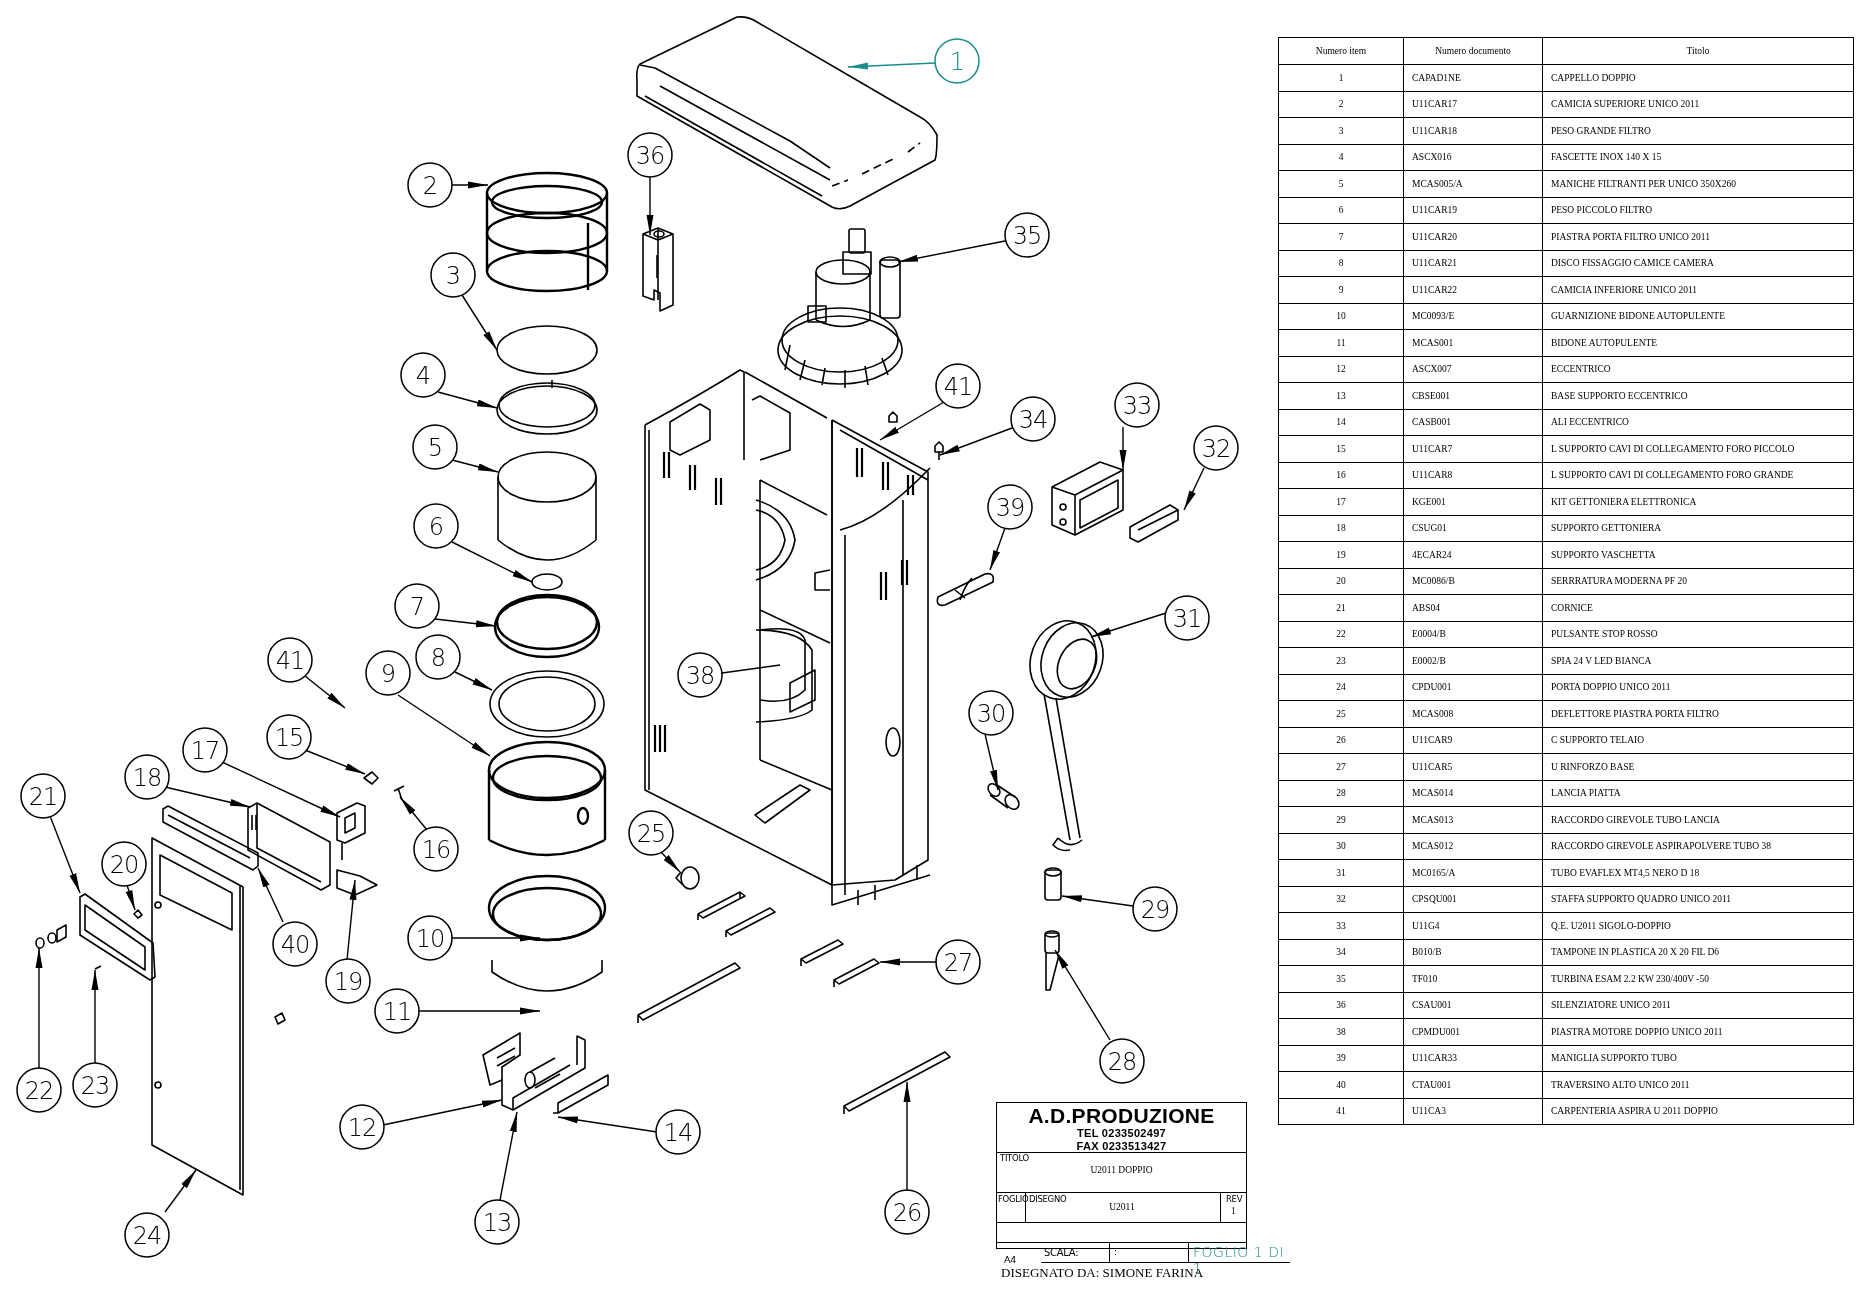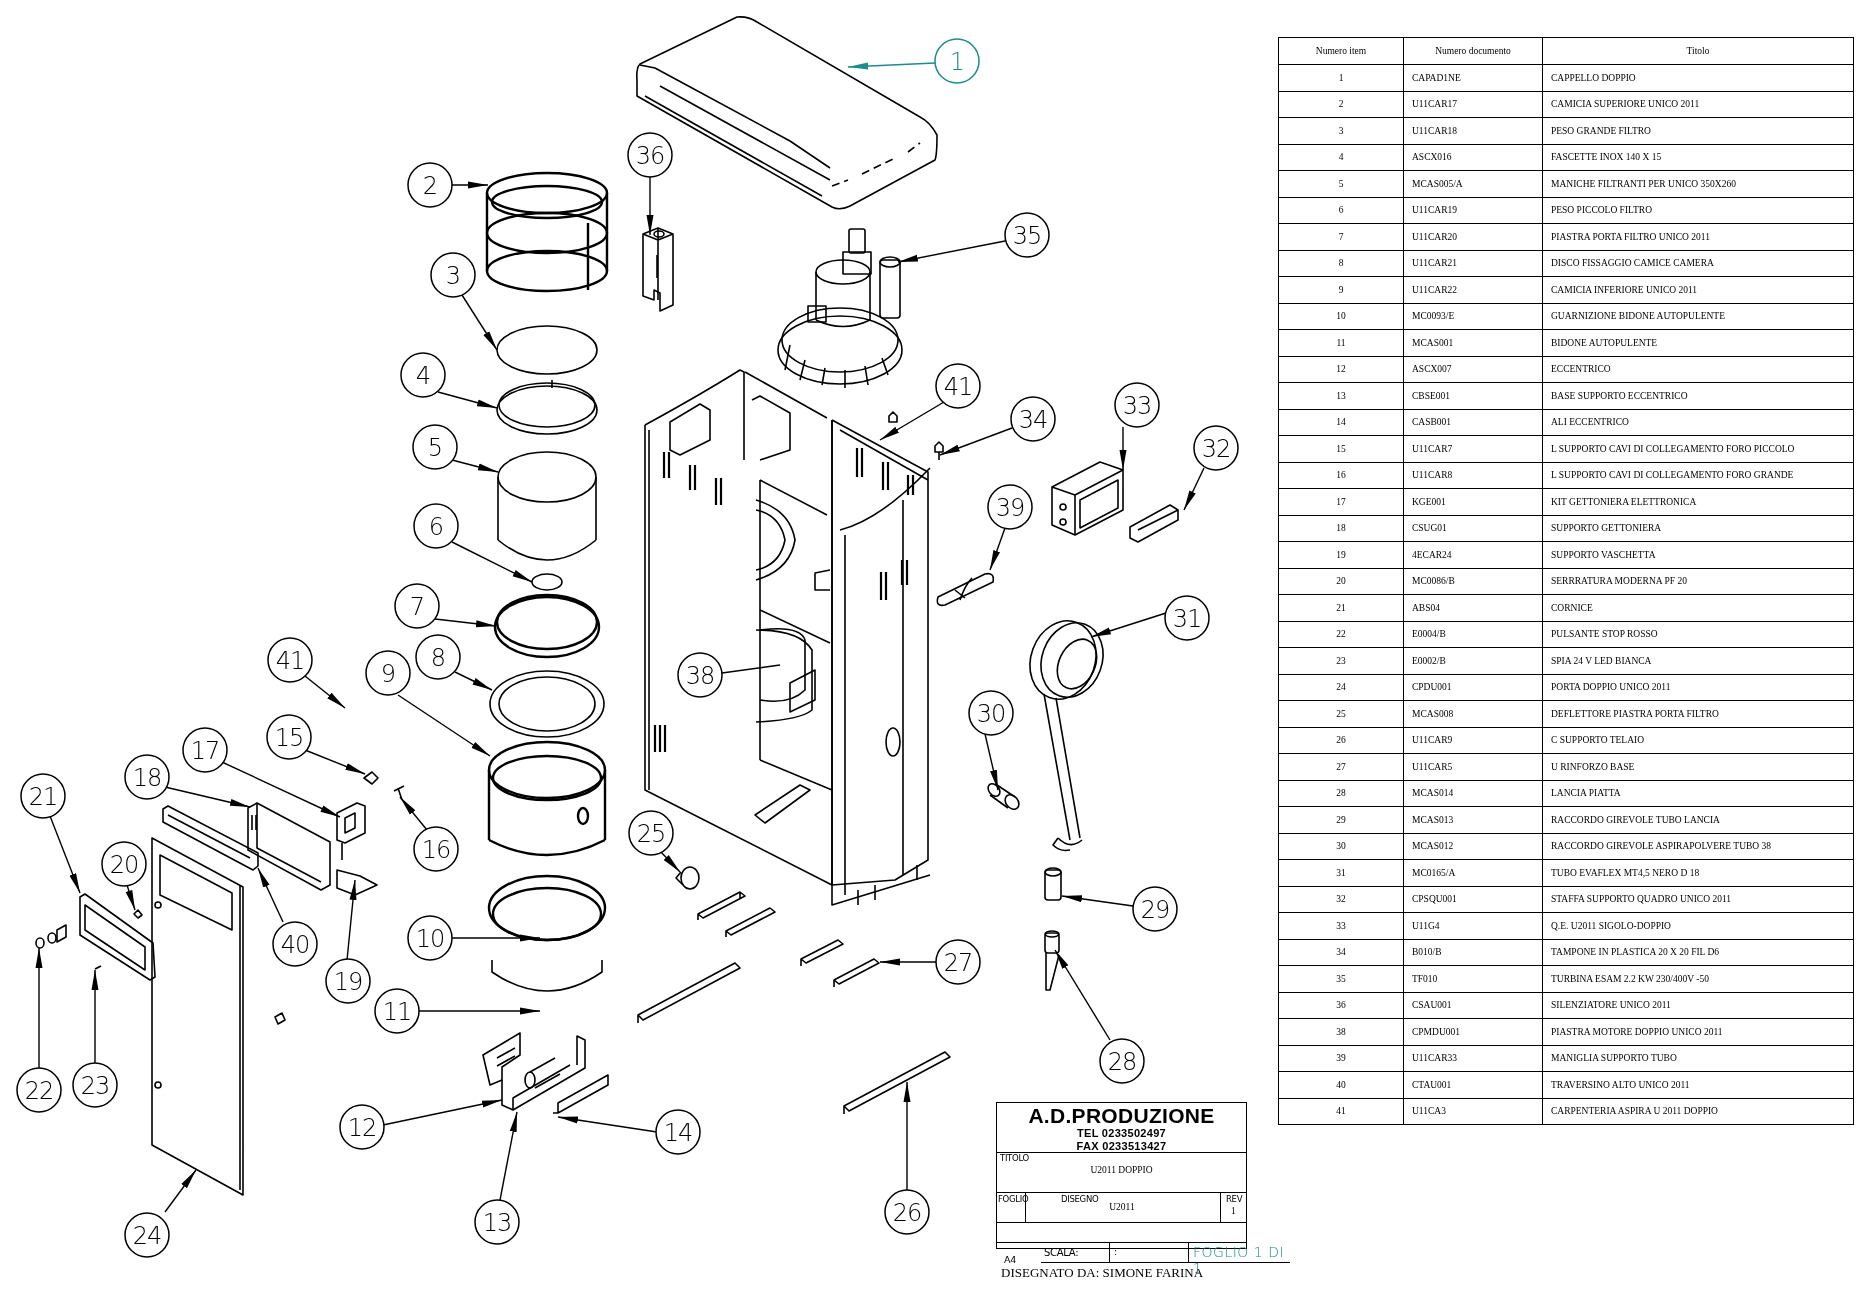--- a/index.html
+++ b/index.html
@@ -697,21 +697,21 @@
   </div>
   <div class="tb-row" style="top:49px;height:41px;">
     <span class="tb-small" style="left:3px;top:1px;">TITOLO</span>
     <span class="tb-val" style="left:0;width:100%;text-align:center;top:13px;">U2011 DOPPIO</span>
   </div>
   <div class="tb-row" style="top:90px;height:30px;">
     <div style="position:absolute;left:0;top:0;width:28px;height:100%;border-right:1.4px solid #000;">
       <span class="tb-small" style="left:1px;top:1px;">FOGLIO</span>
       <span class="tb-small" style="left:7px;top:13px;font-size:9.5px;margin-top:48px;">A4</span>
     </div>
-    <span class="tb-small" style="left:32px;top:1px;margin-left:32px;">DISEGNO</span>
+    <span class="tb-small" style="left:32px;top:1px;">DISEGNO</span>
     <span class="tb-val" style="left:28px;width:194px;text-align:center;top:9px;">U2011</span>
     <div style="position:absolute;right:0;top:0;width:25px;height:100%;border-left:1.4px solid #000;">
       <span class="tb-small" style="left:5px;top:1px;">REV</span>
       <span class="tb-val" style="left:10px;top:13px;">1</span>
     </div>
   </div>
   <div class="tb-row" style="top:120px;height:20px;"></div>
   <div class="tb-row" style="top:140px;height:20px;margin-left:44px;">
     <span class="tb-small" style="left:3px;top:4px;font-size:10px;">SCALA:</span>
     <div style="position:absolute;left:68px;top:0;height:100%;border-left:1.4px solid #000;"></div>

